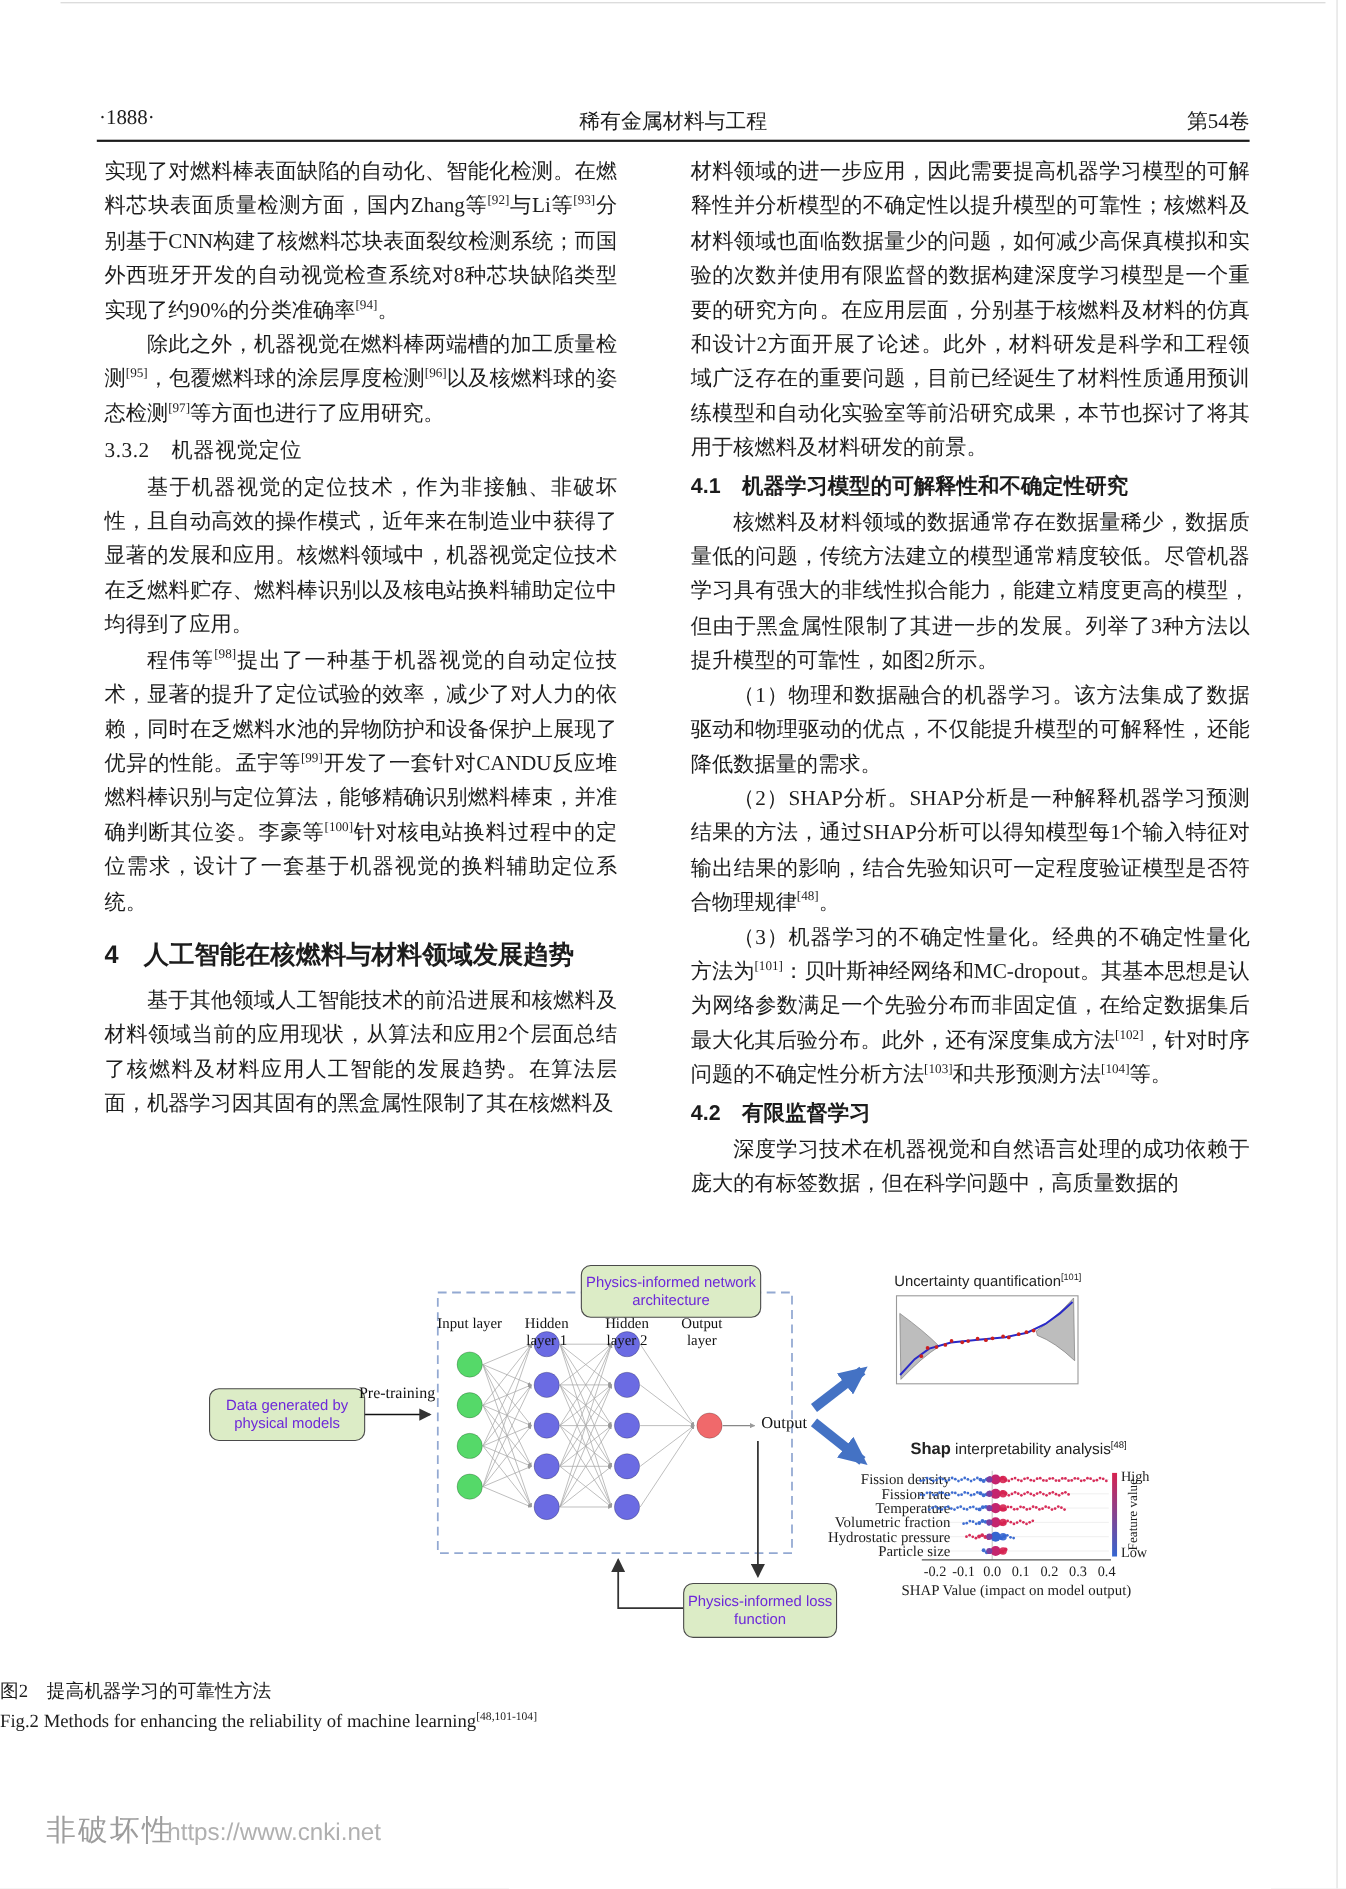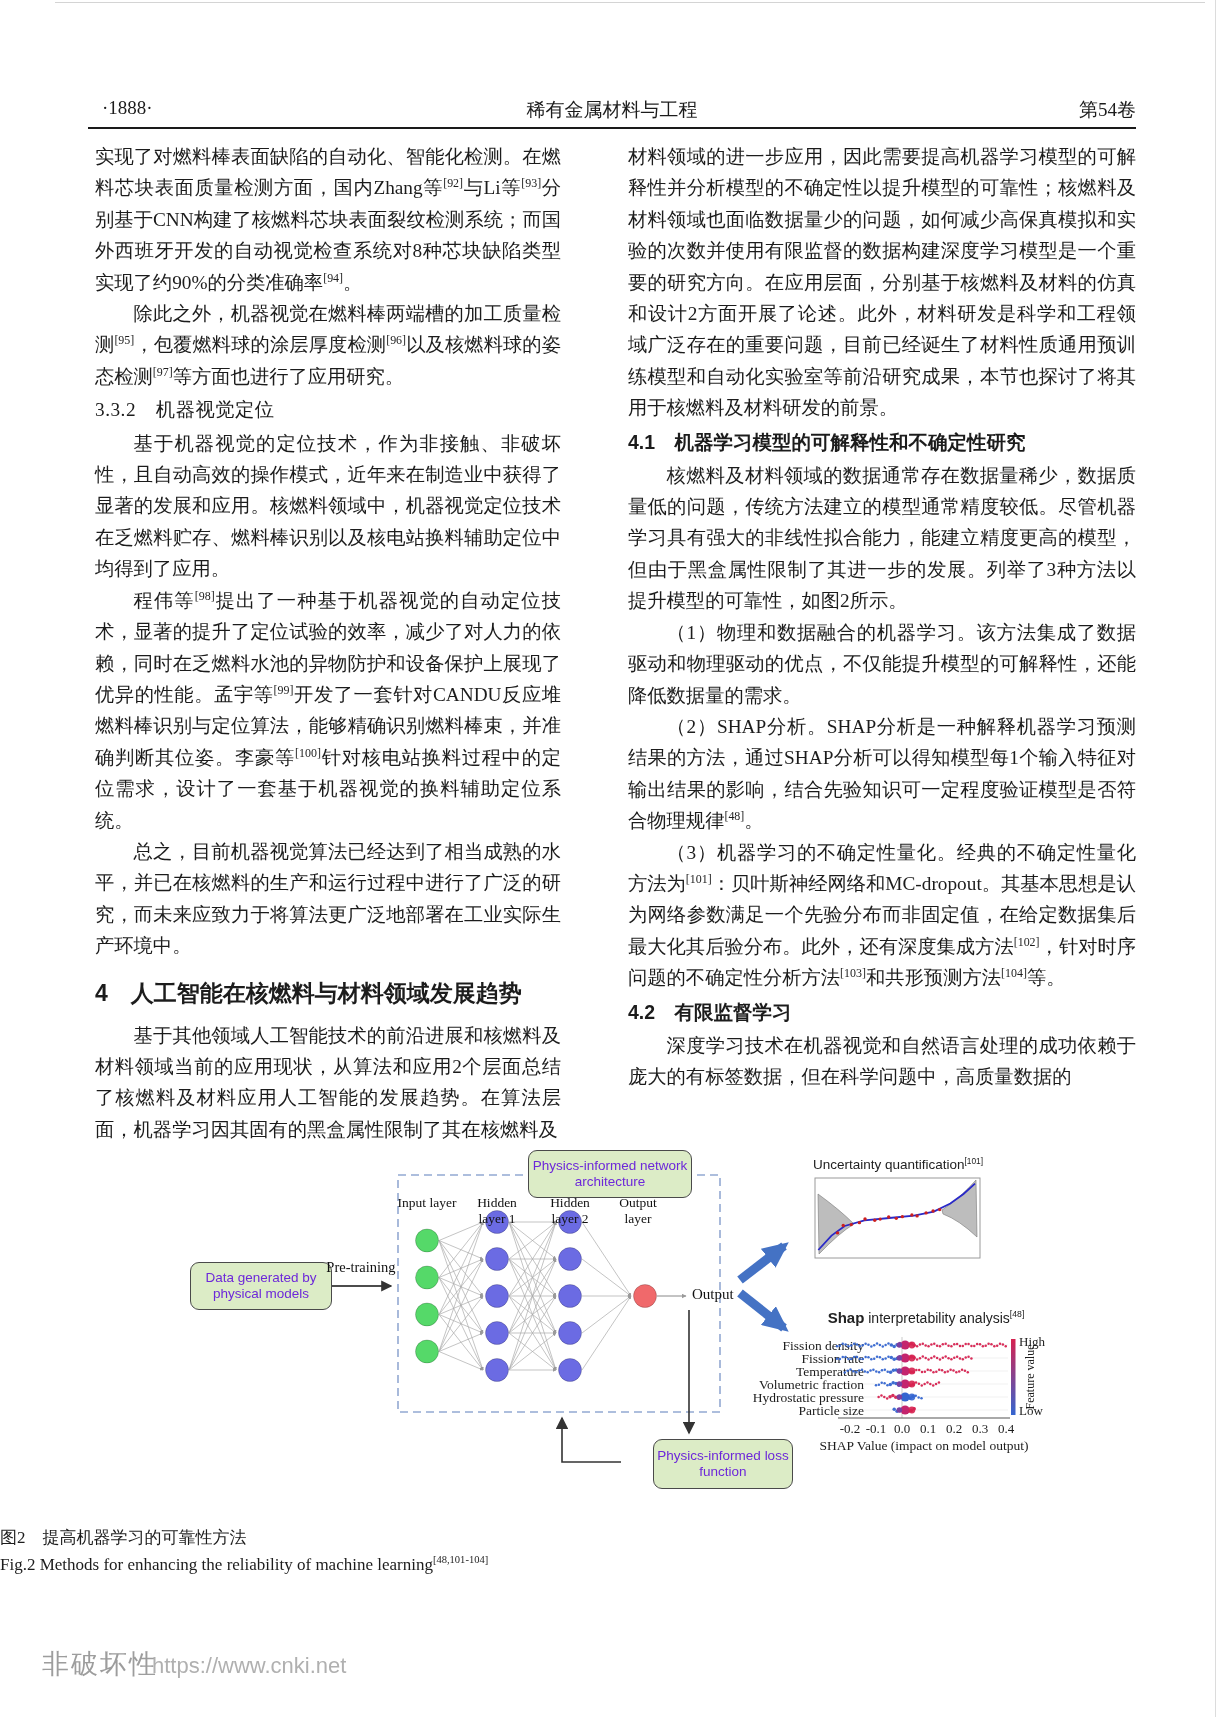--- a/index.html
+++ b/index.html
@@ -3,21 +3,21 @@
 <meta charset="utf-8">
 <style>
   html,body{margin:0;padding:0;background:#e8e8e8;}
   .page{position:relative;width:1224px;height:1717px;background:#ffffff;margin:0 auto;
         font-family:"Liberation Serif",serif;color:#1c1c1c;overflow:hidden;}
   .scan-top{position:absolute;left:55px;top:2px;width:1150px;height:1px;background:#d4d4d4;}
   .scan-right{position:absolute;left:1215px;top:0;width:1px;height:1717px;background:#dcdcdc;}
 
   
   .hdr{position:absolute;top:97px;font-size:19px;}
-  .hdr-left{left:102px;}
+  .hdr-left{left:90px;}
   .hdr-center{left:0;width:1224px;text-align:center;}
   .hdr-right{right:88px;}
   .hdr-rule{position:absolute;left:88px;top:127px;width:1048px;height:0;border-top:2px solid #1a1a1a;}
 
   
   .col{position:absolute;top:141px;text-align:justify;font-size:19.3px;line-height:31.4px;}
   .col-left{left:95px;width:466px;}
   .col-right{left:628px;width:508px;}
   .blk{margin:0;}
   .blk.first{text-indent:0;}
@@ -31,21 +31,21 @@
 
   
   .figure{position:absolute;left:90px;top:1140px;width:1044px;height:400px;}
   .figure svg{position:absolute;left:0;top:0;}
   .fig-label{position:absolute;font-family:"Liberation Serif",serif;color:#111;}
   .green-box{position:absolute;background:#dcecc6;border:1.5px solid #4a4a4a;border-radius:9px;
              display:flex;align-items:center;justify-content:center;text-align:center;
              font-family:"Liberation Sans",sans-serif;font-size:13.5px;line-height:1.2;color:#6d28d9;padding:2px;}
   .box-data{left:100px;top:122px;width:136px;height:42px;}
   .box-arch{left:438px;top:10px;width:158px;height:42px;}
-  .box-loss{left:531px;top:299px;width:134px;height:44px;margin-left:32px;}
+  .box-loss{left:531px;top:299px;width:134px;height:44px;}
   .lbl-pretrain{left:231px;top:119px;width:80px;font-size:14.5px;text-align:center;}
   .layer-lbl{position:absolute;top:55px;width:60px;text-align:center;font-family:"Liberation Serif",serif;
              font-size:13.5px;line-height:16px;color:#111;}
   .lbl-output{left:602px;top:146px;font-size:15px;}
   .plot-title{position:absolute;text-align:center;font-family:"Liberation Sans",sans-serif;font-size:13.5px;color:#222;}
   .uq-title{left:700px;top:17px;width:216px;}
   .shap-title{left:726px;top:169px;width:220px;font-size:14px;}
   .shap-lead{font-weight:bold;font-size:15px;}
 
   
@@ -70,21 +70,20 @@
   <div class="hdr hdr-center">稀有金属材料与工程</div>
   <div class="hdr hdr-right">第54卷</div>
   <div class="hdr-rule"></div>
 
   <div class="col col-left">
       <p class="blk first">实现了对燃料棒表面缺陷的自动化、智能化检测。在燃料芯块表面质量检测方面，国内Zhang等<sup>[92]</sup>与Li等<sup>[93]</sup>分别基于CNN构建了核燃料芯块表面裂纹检测系统；而国外西班牙开发的自动视觉检查系统对8种芯块缺陷类型实现了约90%的分类准确率<sup>[94]</sup>。</p>
       <p class="blk indent">除此之外，机器视觉在燃料棒两端槽的加工质量检测<sup>[95]</sup>，包覆燃料球的涂层厚度检测<sup>[96]</sup>以及核燃料球的姿态检测<sup>[97]</sup>等方面也进行了应用研究。</p>
       <div class="blk h3">3.3.2　机器视觉定位</div>
       <p class="blk indent">基于机器视觉的定位技术，作为非接触、非破坏性，且自动高效的操作模式，近年来在制造业中获得了显著的发展和应用。核燃料领域中，机器视觉定位技术在乏燃料贮存、燃料棒识别以及核电站换料辅助定位中均得到了应用。</p>
       <p class="blk indent">程伟等<sup>[98]</sup>提出了一种基于机器视觉的自动定位技术，显著的提升了定位试验的效率，减少了对人力的依赖，同时在乏燃料水池的异物防护和设备保护上展现了优异的性能。孟宇等<sup>[99]</sup>开发了一套针对CANDU反应堆燃料棒识别与定位算法，能够精确识别燃料棒束，并准确判断其位姿。李豪等<sup>[100]</sup>针对核电站换料过程中的定位需求，设计了一套基于机器视觉的换料辅助定位系统。</p>
-      <p class="blk indent">总之，目前机器视觉算法已经达到了相当成熟的水平，并已在核燃料的生产和运行过程中进行了广泛的研究，而未来应致力于将算法更广泛地部署在工业实际生产环境中。</p>
       <div class="blk h1">4　人工智能在核燃料与材料领域发展趋势</div>
       <p class="blk indent">基于其他领域人工智能技术的前沿进展和核燃料及材料领域当前的应用现状，从算法和应用2个层面总结了核燃料及材料应用人工智能的发展趋势。在算法层面，机器学习因其固有的黑盒属性限制了其在核燃料及</p>
     </div>
   <div class="col col-right">
       <p class="blk first">材料领域的进一步应用，因此需要提高机器学习模型的可解释性并分析模型的不确定性以提升模型的可靠性；核燃料及材料领域也面临数据量少的问题，如何减少高保真模拟和实验的次数并使用有限监督的数据构建深度学习模型是一个重要的研究方向。在应用层面，分别基于核燃料及材料的仿真和设计2方面开展了论述。此外，材料研发是科学和工程领域广泛存在的重要问题，目前已经诞生了材料性质通用预训练模型和自动化实验室等前沿研究成果，本节也探讨了将其用于核燃料及材料研发的前景。</p>
       <div class="blk h2">4.1　机器学习模型的可解释性和不确定性研究</div>
       <p class="blk indent">核燃料及材料领域的数据通常存在数据量稀少，数据质量低的问题，传统方法建立的模型通常精度较低。尽管机器学习具有强大的非线性拟合能力，能建立精度更高的模型，但由于黑盒属性限制了其进一步的发展。列举了3种方法以提升模型的可靠性，如图2所示。</p>
       <p class="blk indent">（1）物理和数据融合的机器学习。该方法集成了数据驱动和物理驱动的优点，不仅能提升模型的可解释性，还能降低数据量的需求。</p>
       <p class="blk indent">（2）SHAP分析。SHAP分析是一种解释机器学习预测结果的方法，通过SHAP分析可以得知模型每1个输入特征对输出结果的影响，结合先验知识可一定程度验证模型是否符合物理规律<sup>[48]</sup>。</p>
       <p class="blk indent">（3）机器学习的不确定性量化。经典的不确定性量化方法为<sup>[101]</sup>：贝叶斯神经网络和MC-dropout。其基本思想是认为网络参数满足一个先验分布而非固定值，在给定数据集后最大化其后验分布。此外，还有深度集成方法<sup>[102]</sup>，针对时序问题的不确定性分析方法<sup>[103]</sup>和共形预测方法<sup>[104]</sup>等。</p>

